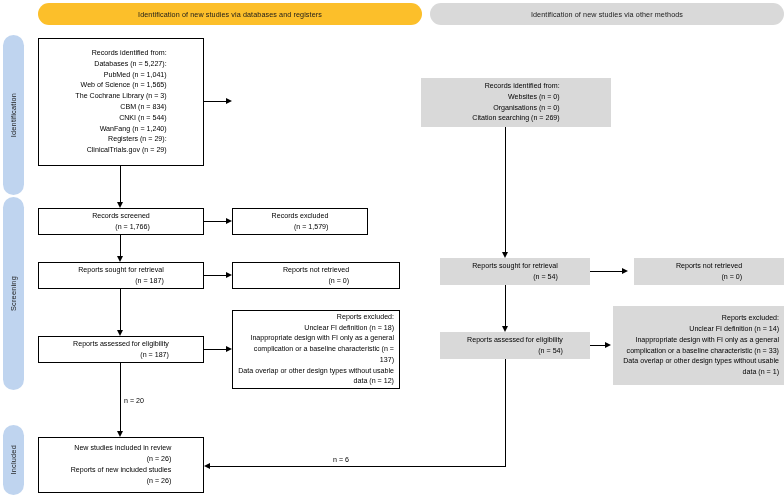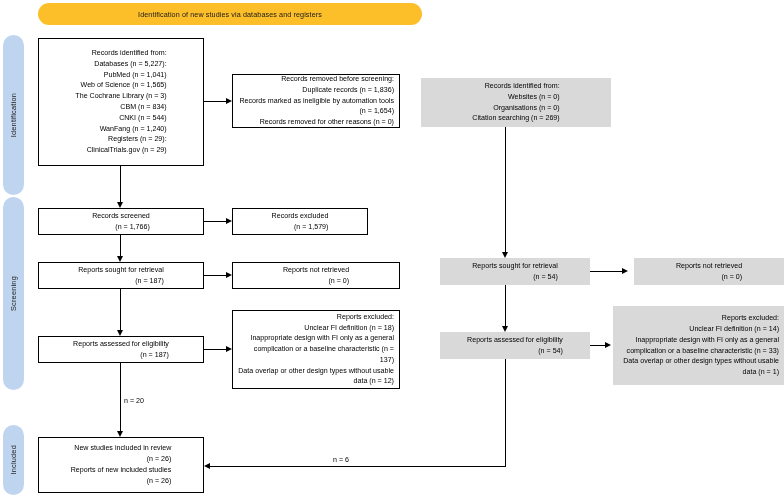--- a/index.html
+++ b/index.html
@@ -106,20 +106,23 @@
   }
 </style>
 </head>
 <body>
 
 <div id="canvas">
 
   <div class="hdr hdr-db">
     <span>Identification of new studies via databases and registers</span>
   </div>
+  <div class="hdr hdr-other">
+    <span>Identification of new studies via other methods</span>
+  </div>
 
   <div class="pill pill-ident">
     <span>Identification</span>
   </div>
   <div class="pill pill-screen">
     <span>Screening</span>
   </div>
   <div class="pill pill-incl">
     <span>Included</span>
   </div>
@@ -128,24 +131,20 @@
 Databases (n = 5,227):
 PubMed (n = 1,041)
 Web of Science (n = 1,565)
 The Cochrane Library (n = 3)
 CBM (n = 834)
 CNKI (n = 544)
 WanFang (n = 1,240)
 Registers (n = 29):
 ClinicalTrials.gov (n = 29)</div>
 
-  <div class="box outline" style="left:232px; top:74px; width:168px; height:54px;">Records removed before screening:
-Duplicate records (n = 1,836)
-Records marked as ineligible by automation tools (n = 1,654)
-Records removed for other reasons (n = 0)</div>
 
   <div class="box outline" style="left:38px; top:208px; width:166px; height:27px;">Records screened
 (n = 1,766)</div>
 
   <div class="box outline" style="left:232px; top:208px; width:136px; height:27px;">Records excluded
 (n = 1,579)</div>
 
   <div class="box outline" style="left:38px; top:262px; width:166px; height:27px;">Reports sought for retrieval
 (n = 187)</div>
 

